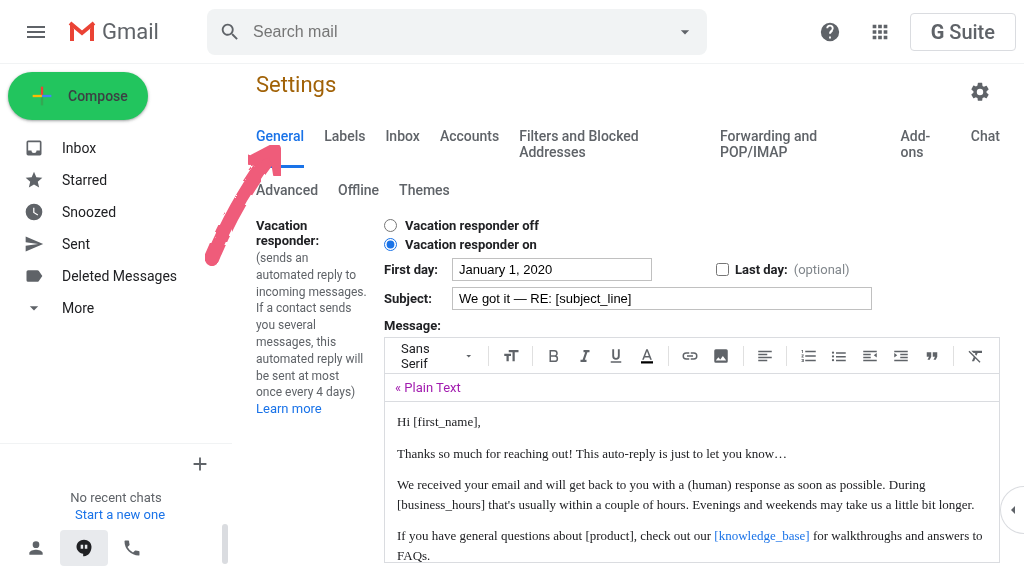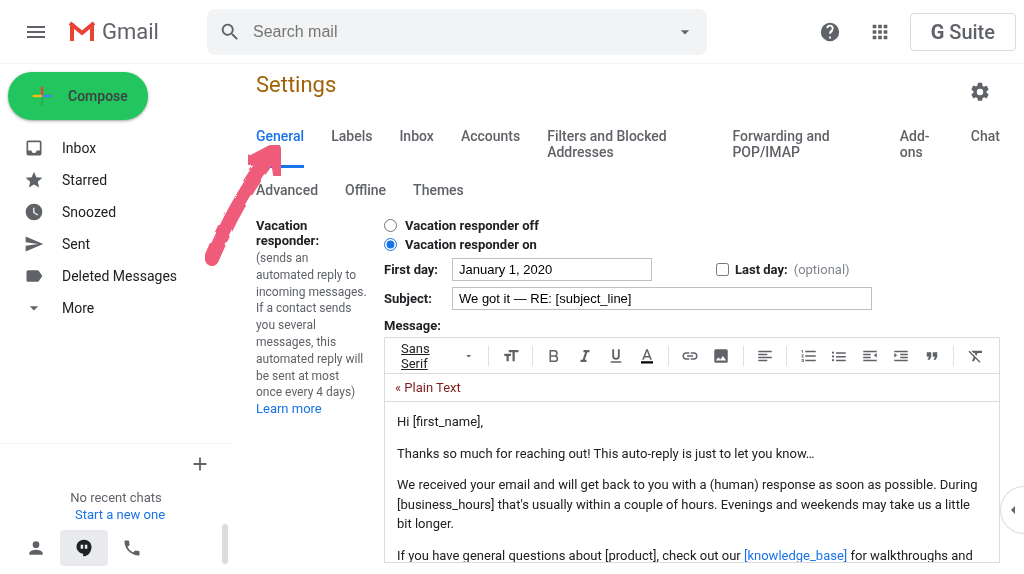--- a/index.html
+++ b/index.html
@@ -31,46 +31,46 @@
 .chat-empty { text-align:center; padding:6px 0 2px; font-size:13px; color:#5f6368; }
 .chat-link { text-align:center; font-size:13px; color:#1a73e8; cursor:pointer; padding-bottom:4px;padding-left:8px; }
 .chat-icons { display:flex; gap:0; padding:4px 0 8px 12px; }
 .chat-icons .tab { width:48px; height:36px; display:flex; align-items:center; justify-content:center; cursor:pointer; }
 .chat-icons .tab svg { width:20px; height:20px; fill:#5f6368; }
 .chat-icons .tab.active { background:#e8eaed; border-radius:4px; }
 .chat-icons .tab.active svg { fill:#202124; }
 .content { flex:1; padding:8px 24px 0 24px; overflow:hidden; position:relative; }
 .settings-title { font-size:22px; font-weight:400; color:#a16207; margin-bottom:8px; display:flex; align-items:flex-start; }
 .settings-gear { margin-left:auto; }
-.tabs-row { display:flex; gap:27px; margin-top:6px; }
+.tabs-row { display:flex; gap:20px; margin-top:6px; }
 .tabs-row a { color:#5f6368; font-size:14px; font-weight:500; cursor:pointer; padding:8px 0; }
 .tabs-row a.active { color:#1a73e8; border-bottom:3px solid #1a73e8; }
 .settings-body { display:flex; margin-top:12px; gap:16px; }
 .setting-label { width:112px; font-size:13px; }
 .setting-label strong { font-weight:700; }
 .setting-label p { font-size:12px; color:#5f6368; margin-top:2px; line-height:1.4; }
 .setting-label a { color:#1a73e8; font-size:13px; cursor:pointer; }
 .setting-content { flex:1; }
 .radio-row { display:flex; gap:8px; margin-bottom:4px; font-size:13px; font-weight:700; }
 .radio-row input { accent-color:#1a73e8; }
 .field-row { display:flex; align-items:center; gap:4px; margin:6px 0; }
 .field-row label { font-size:13px; font-weight:700; width:64px; }
 .field-row input[type=text] { border:1px solid #c0c0c0; padding:3px 6px; font-size:13px; width:200px; }
 .lastday { margin-left:60px; display:flex; align-items:center; gap:6px; font-size:13px; }
 .lastday span.opt { color:#80868b; }
 .msg-label { font-size:13px; font-weight:700; margin-top:8px; }
-.toolbar { border:1px solid #dadce0; border-bottom:none; height:36px; display:flex; align-items:center; padding:0 10px; gap:4px; margin-top:4px;text-decoration:underline; }
+.toolbar { border:1px solid #dadce0; border-bottom:none; height:36px; display:flex; align-items:center; padding:0 10px; gap:4px; margin-top:4px; }
 .tb-font { font-size:13px; color:#202124; display:flex; align-items:center; gap:6px; padding:0 6px; cursor:pointer; }
 .tb-sep { width:1px; height:20px; background:#e0e0e0; margin:0 4px; }
 .tb-btn { width:28px; height:28px; display:flex; align-items:center; justify-content:center; cursor:pointer; }
 .tb-btn svg { width:18px; height:18px; fill:#5f6368; }
 .editor-wrap { border:1px solid #dadce0; }
-.plaintext { padding:6px 10px; color:#7f1d1d; font-size:13px; cursor:pointer; border-bottom:1px solid #dadce0; }
+.plaintext { padding:6px 10px; color:#a21caf; font-size:13px; cursor:pointer; border-bottom:1px solid #dadce0; }
 .editor { padding:10px 12px; font-size:13px; line-height:1.5; color:#202124; height:160px; overflow:auto; }
-.editor p { margin-bottom:12px; }
+.editor p { margin-bottom:12px;font-family:Liberation Serif, serif; }
 .editor a { color:#1a73e8; }
 .arrow-annotation { position:absolute; left:196px; top:138px; pointer-events:none; z-index:50; }
 .side-chevron { position:absolute; right:0; bottom:40px; width:24px; height:48px; border:1px solid #dadce0; border-right:none; border-radius:24px 0 0 24px; display:flex; align-items:center; justify-content:center; background:#fff; cursor:pointer; }
 .side-chevron svg { width:16px; height:16px; fill:#5f6368; }
 .scrollind2 { position:absolute; left:222px; top:460px; width:6px; height:40px; background:#dadce0; border-radius:3px; }
 </style>
 </head>
 <body>
 
 <div class="topbar">

